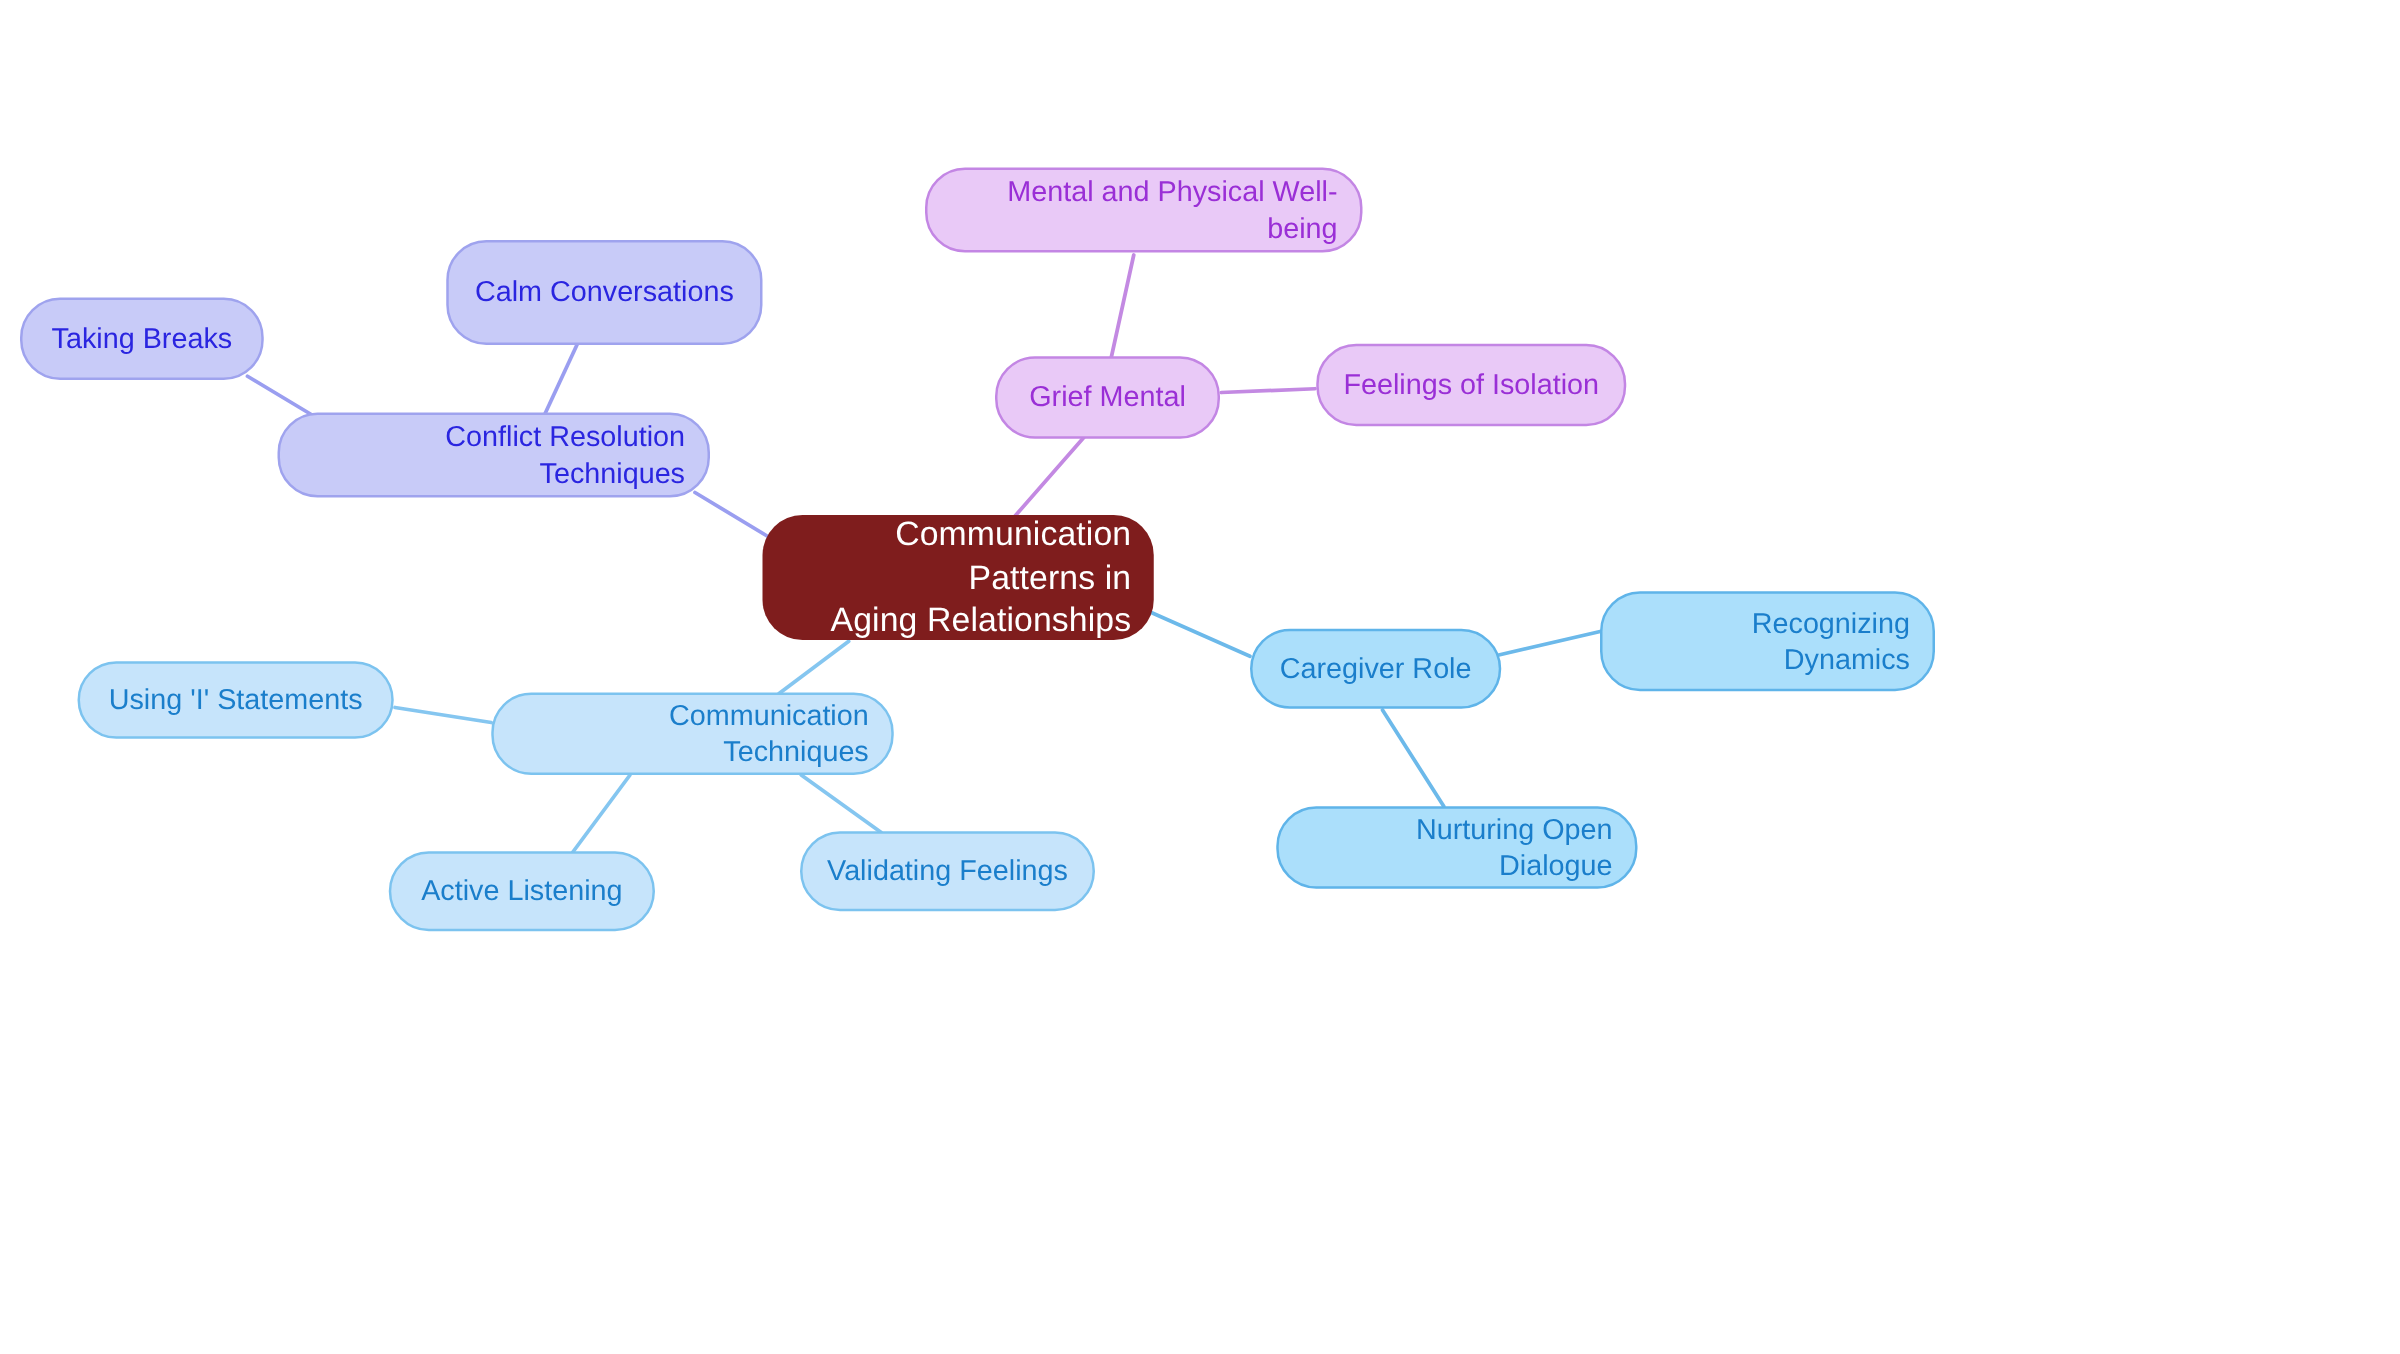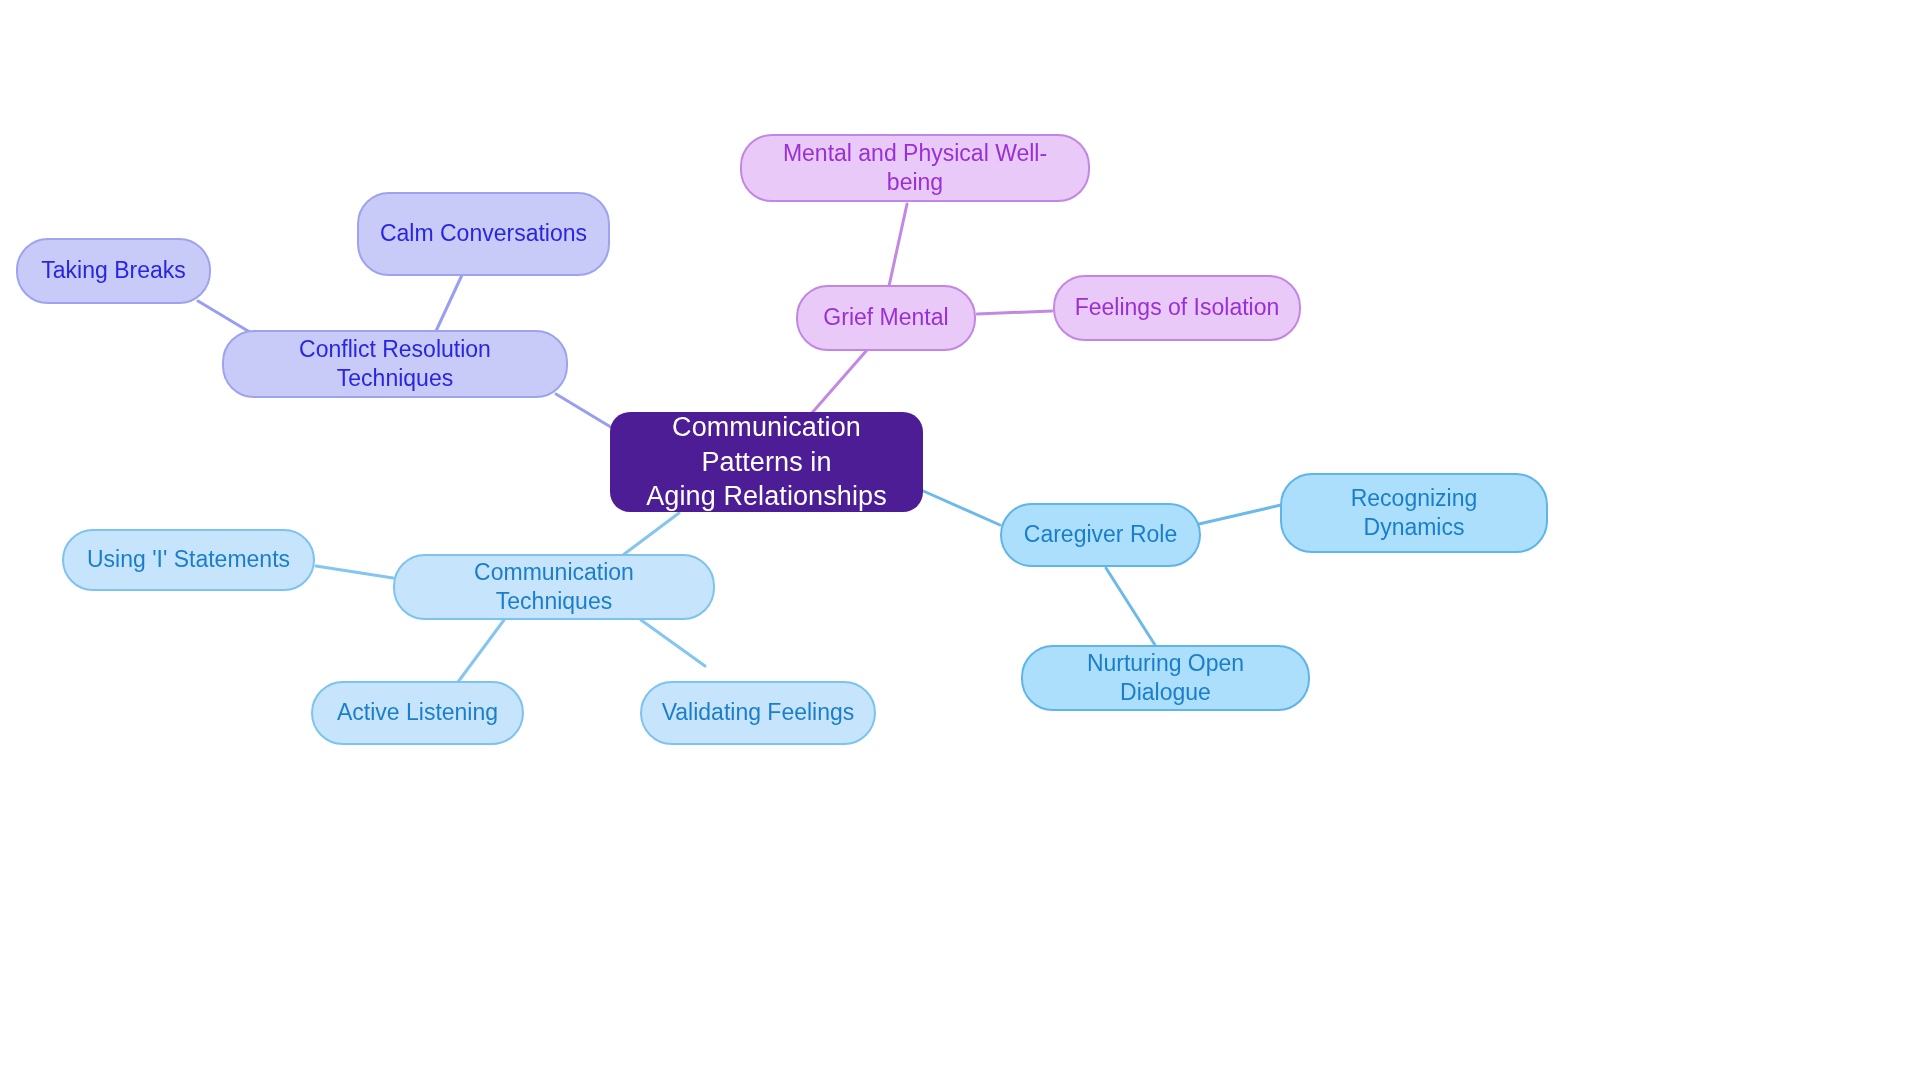--- a/index.html
+++ b/index.html
@@ -22,32 +22,32 @@
     width: 1920px;
     height: 1083px;
     pointer-events: none;
   }
   .node {
     position: absolute;
     box-sizing: border-box;
     display: flex;
     align-items: center;
     justify-content: center;
-    text-align: center;
+    text-align: right;
     border-style: solid;
     border-width: 2px;
     border-radius: 32px;
     padding: 0 18px;
     line-height: 1.28;
     white-space: pre-line;
   }
   .node.root {
-    border-radius: 20px;
+    border-radius: 32px;
     border-width: 0;
-    background: #4c1d95;
+    background: #7f1d1d;
     color: #ffffff;
     font-size: 27px;
     letter-spacing: 0.1px;
   }
   .node.lavender {
     background: #c8cbf8;
     border-color: #9fa3ee;
     color: #2a25e0;
   }
   .node.pink {
@@ -93,15 +93,15 @@
       <div class="node lavender" style="left: 357px; top: 192px; width: 253px; height: 84px; font-size: 23px;">Calm Conversations</div>
       <div class="node pink" style="left: 796px; top: 285px; width: 180px; height: 66px; font-size: 23px;">Grief Mental</div>
       <div class="node pink" style="left: 740px; top: 134px; width: 350px; height: 68px; font-size: 23px;">Mental and Physical Well-being</div>
       <div class="node pink" style="left: 1053px; top: 275px; width: 248px; height: 66px; font-size: 23px;">Feelings of Isolation</div>
       <div class="node blue-a" style="left: 1000px; top: 503px; width: 201px; height: 64px; font-size: 23px;">Caregiver Role</div>
       <div class="node blue-a" style="left: 1280px; top: 473px; width: 268px; height: 80px; font-size: 23px;">Recognizing Dynamics</div>
       <div class="node blue-a" style="left: 1021px; top: 645px; width: 289px; height: 66px; font-size: 23px;">Nurturing Open Dialogue</div>
       <div class="node blue-b" style="left: 393px; top: 554px; width: 322px; height: 66px; font-size: 23px;">Communication Techniques</div>
       <div class="node blue-b" style="left: 62px; top: 529px; width: 253px; height: 62px; font-size: 23px;">Using 'I' Statements</div>
       <div class="node blue-b" style="left: 311px; top: 681px; width: 213px; height: 64px; font-size: 23px;">Active Listening</div>
-      <div class="node blue-b" style="left: 640px; top: 681px; width: 236px; height: 64px; font-size: 23px;">Validating Feelings</div>
+      <div class="node blue-b" style="left: 640px; top: 665px; width: 236px; height: 64px; font-size: 23px;">Validating Feelings</div>
     </div>
 </div>
 
 </body></html>

